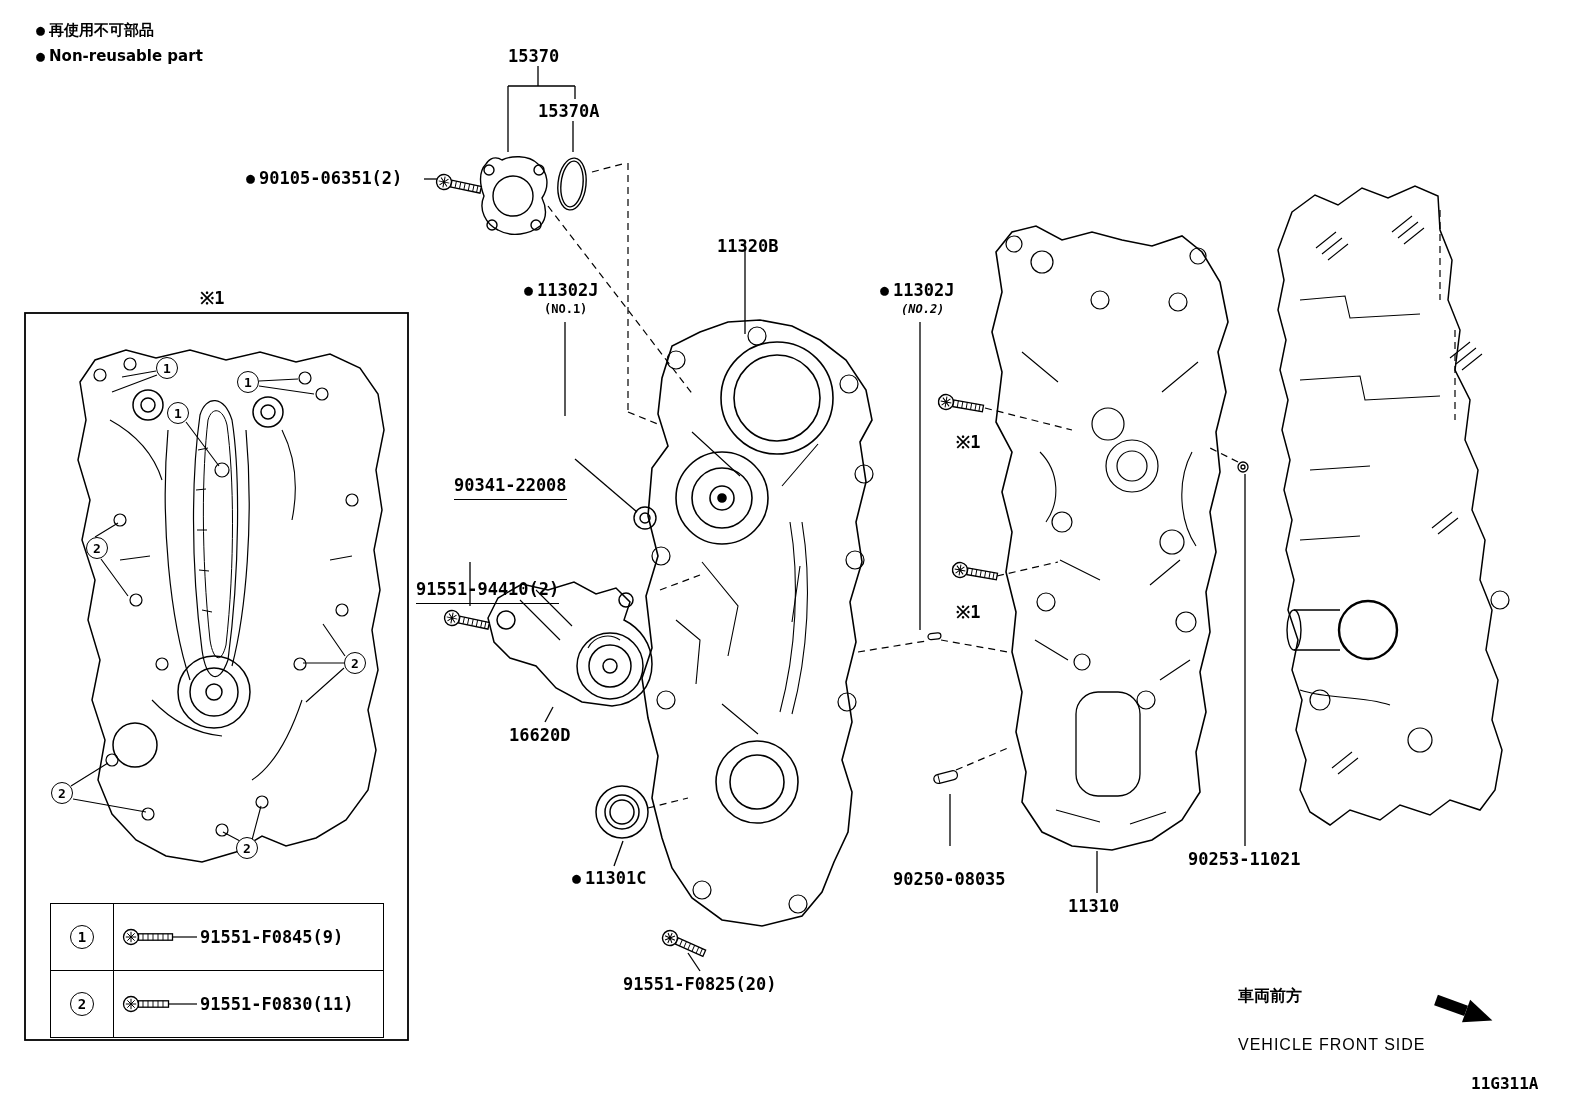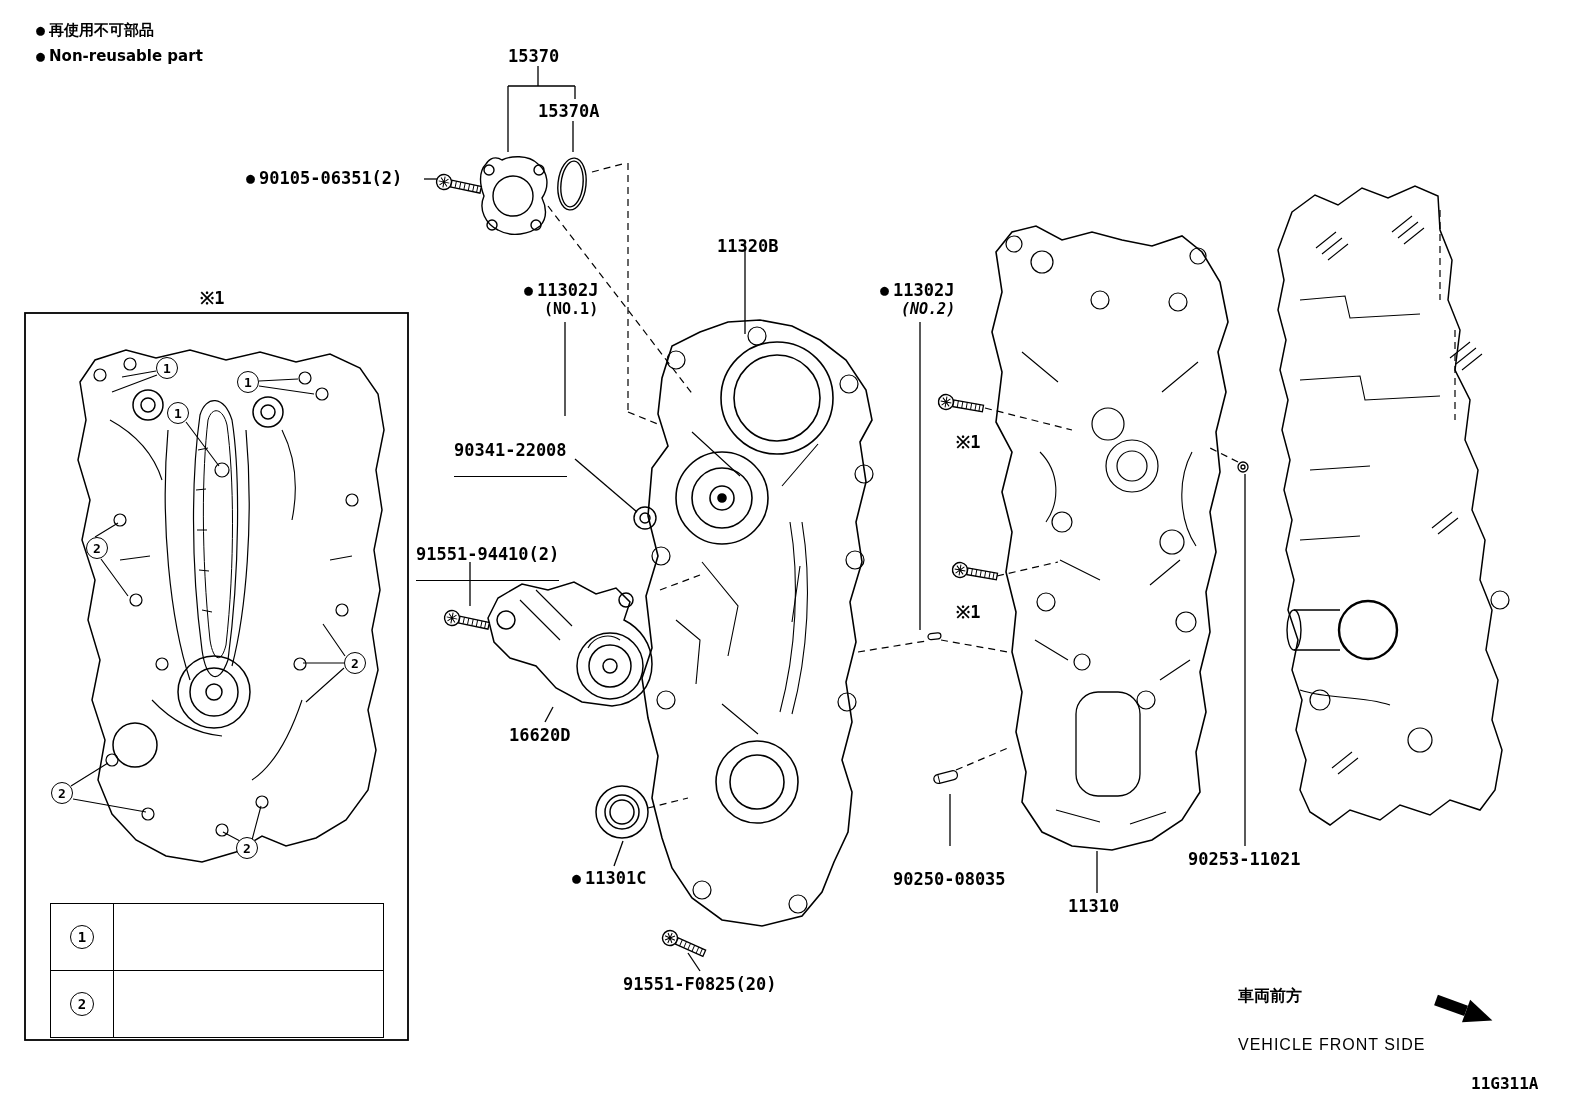--- a/index.html
+++ b/index.html
@@ -1,22 +1,22 @@
 <!DOCTYPE html>
 <html><head>
 <meta charset="utf-8">
 <style>
   html,body{margin:0;padding:0;background:#fff;}
   .canvas{position:relative;width:1592px;height:1099px;background:#fff;overflow:hidden;
           font-family:"DejaVu Sans Mono",monospace;color:#000;}
   .art{position:absolute;left:0;top:0;}
   .part-label{position:absolute;font:bold 17px "DejaVu Sans Mono",monospace;white-space:nowrap;
               line-height:20px;}
-  .part-label.small{font-size:15px;line-height:17px;}
-  .part-label.u{border-bottom:1.6px solid #000;padding-bottom:16px;}
+  .part-label.small{font-size:12px;line-height:17px;}
+  .part-label.u{border-bottom:1.6px solid #000;padding-bottom:4px;margin-top:35px;}
   .with-bullet{display:flex;align-items:center;}
   .bullet{font-size:15px;margin-right:4px;line-height:20px;}
   .legend{position:absolute;left:36px;top:20px;}
   .legend-row{display:flex;align-items:center;margin-bottom:6px;}
   .legend-text{font:bold 15px "DejaVu Sans",sans-serif;white-space:nowrap;}
   .callout{position:absolute;width:22px;height:22px;border:1.7px solid #000;border-radius:50%;
            background:#fff;display:flex;align-items:center;justify-content:center;
            font:bold 13px "DejaVu Sans Mono",monospace;box-sizing:border-box;}
   .ref-table{position:absolute;left:50px;top:903px;width:332px;border:1.8px solid #000;background:#fff;}
   .ref-row{display:flex;height:66px;border-bottom:1.8px solid #000;}
@@ -315,25 +315,49 @@
   <div class="callout" style="left:86px;top:537px;">2</div>
   <div class="callout" style="left:344px;top:652px;">2</div>
   <div class="callout" style="left:51px;top:782px;">2</div>
   <div class="callout" style="left:236px;top:837px;">2</div>
 
   <div class="ref-table">
     <div class="ref-row">
       <div class="ref-cell-num">
         <span class="circ">1</span>
       </div>
+      <div class="ref-cell-part">
+        <svg width="78" height="22" viewBox="-9 -11 78 22">
+          <g stroke="#000" fill="#fff" stroke-width="1.3">
+            <circle cx="0" cy="0" r="7.5"></circle>
+            <path d="M -3.7,-3.7 L 3.7,3.7 M -3.7,3.7 L 3.7,-3.7 M 0,-5.2 V 5.2 M -5.2,0 H 5.2" stroke-width="1" fill="none"></path>
+            <rect x="7.5" y="-3.2" width="34" height="6.4"></rect>
+            <path d="M 12,-3.2 V 3.2 M 17,-3.2 V 3.2 M 22,-3.2 V 3.2 M 27,-3.2 V 3.2 M 32,-3.2 V 3.2 M 37,-3.2 V 3.2" stroke-width="0.9"></path>
+            <path d="M 41.5,0 H 66" stroke-width="1.2"></path>
+          </g>
+        </svg>
+        <span class="pn">91551-F0845(9)</span>
+      </div>
     </div>
     <div class="ref-row">
       <div class="ref-cell-num">
         <span class="circ">2</span>
       </div>
+      <div class="ref-cell-part">
+        <svg width="78" height="22" viewBox="-9 -11 78 22">
+          <g stroke="#000" fill="#fff" stroke-width="1.3">
+            <circle cx="0" cy="0" r="7.5"></circle>
+            <path d="M -3.7,-3.7 L 3.7,3.7 M -3.7,3.7 L 3.7,-3.7 M 0,-5.2 V 5.2 M -5.2,0 H 5.2" stroke-width="1" fill="none"></path>
+            <rect x="7.5" y="-3.2" width="30" height="6.4"></rect>
+            <path d="M 12,-3.2 V 3.2 M 17,-3.2 V 3.2 M 22,-3.2 V 3.2 M 27,-3.2 V 3.2 M 32,-3.2 V 3.2" stroke-width="0.9"></path>
+            <path d="M 37.5,0 H 66" stroke-width="1.2"></path>
+          </g>
+        </svg>
+        <span class="pn">91551-F0830(11)</span>
+      </div>
     </div>
   </div>
 
   <div class="footer-jp" style="left:1238px;top:986px;">車両前方</div>
   <div class="footer-en" style="left:1238px;top:1008px;margin-top:28px;">VEHICLE FRONT SIDE</div>
   <div class="diagram-code" style="left:1471px;top:1074px;">11G311A</div>
 
 </div>
 
 </body></html>

